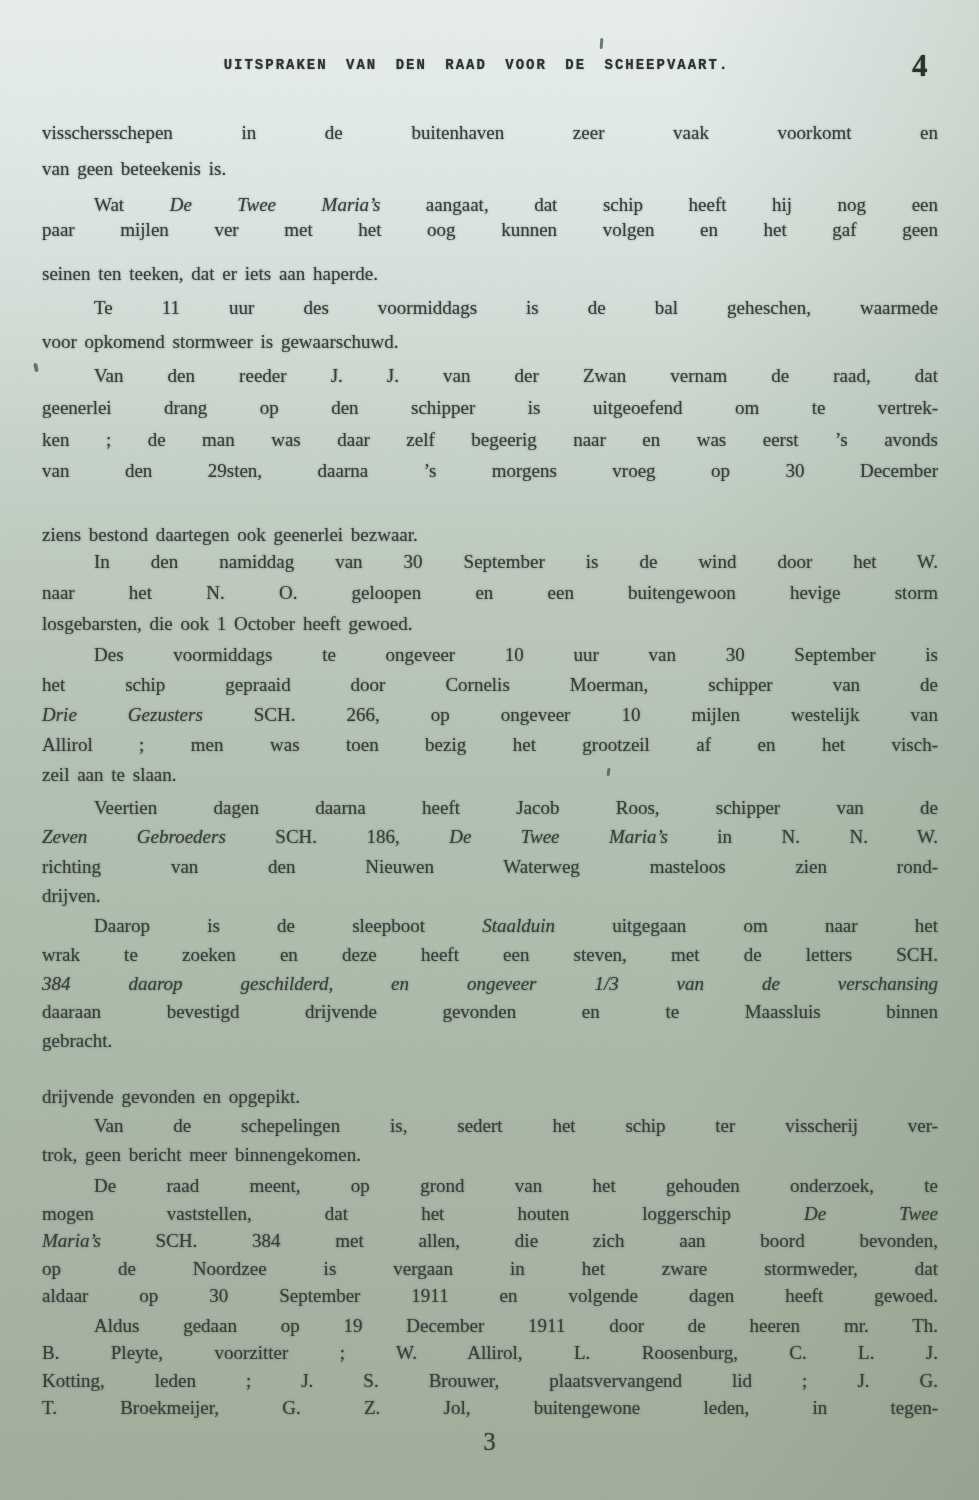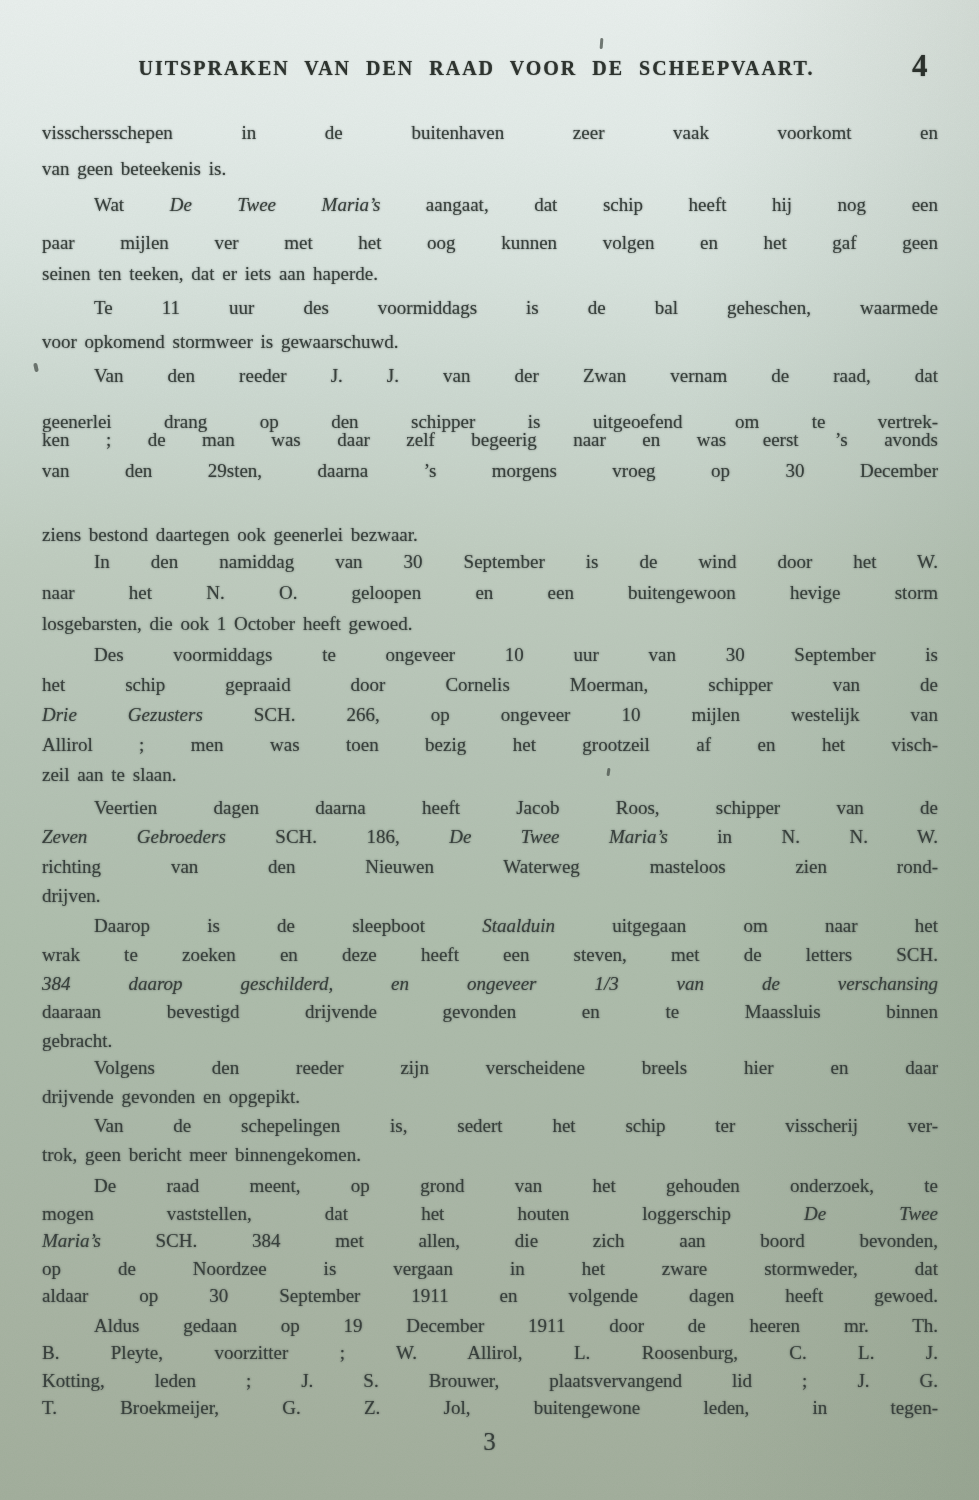--- a/index.html
+++ b/index.html
@@ -20,22 +20,22 @@
     position:absolute;left:0;right:0;height:34px;line-height:30px;
     font-size:19px;color:#39413d;
     text-shadow:0 0 1.6px rgba(57,65,61,0.62), 0 0 3px rgba(57,65,61,0.18);
     word-spacing:3px;white-space:nowrap;
   }
   .line.j{text-align:justify;text-align-last:justify;white-space:normal;}
   .line.ind{padding-left:52px;}
   .line em{font-style:italic;}
   .header-title{
     position:absolute;top:57px;left:0;right:26px;text-align:center;
-    font-size:20px;font-weight:bold;letter-spacing:2px;word-spacing:8px;
-    color:#2e342f;text-shadow:0 0 1.3px rgba(46,52,47,0.75);
+    font-size:14px;font-weight:bold;letter-spacing:2px;word-spacing:8px;
+    color:#2e342f;text-shadow:0 0 1.3px rgba(46,52,47,0.75);font-family:Liberation Mono, monospace;
   }
   .page-num-top{
     position:absolute;top:48px;left:912px;
     font-size:31px;font-weight:bold;color:#2b312c;
     text-shadow:0 0 1.6px rgba(43,49,44,0.6);
   }
   .page-num-bottom{
     position:absolute;top:1428px;left:0;width:979px;text-align:center;
     font-size:25px;color:#39413d;text-shadow:0 0 1.8px rgba(57,65,61,0.65);
   }
@@ -51,47 +51,46 @@
 <div id="page">
 
   <div class="header-title">UITSPRAKEN VAN DEN RAAD VOOR DE SCHEEPVAART.</div>
 
   <div class="page-num-top">4</div>
 
   <div id="text-body">
       <div class="line j" style="top: 118px;"><span>visschersschepen in de buitenhaven zeer vaak voorkomt en</span></div>
       <div class="line" style="top: 154px;"><span>van geen beteekenis is.</span></div>
       <div class="line j ind" style="top: 190px;"><span>Wat </span><em>De Twee Maria’s</em><span> aangaat, dat schip heeft hij nog een</span></div>
-      <div class="line j" style="top: 228px;"><span>paar mijlen ver met het oog kunnen volgen en het gaf geen</span></div>
+      <div class="line j" style="top: 215px;"><span>paar mijlen ver met het oog kunnen volgen en het gaf geen</span></div>
       <div class="line" style="top: 259px;"><span>seinen ten teeken, dat er iets aan haperde.</span></div>
       <div class="line j ind" style="top: 293px;"><span>Te 11 uur des voormiddags is de bal geheschen, waarmede</span></div>
       <div class="line" style="top: 327px;"><span>voor opkomend stormweer is gewaarschuwd.</span></div>
       <div class="line j ind" style="top: 361px;"><span>Van den reeder J. J. van der Zwan vernam de raad, dat</span></div>
-      <div class="line j" style="top: 393px; margin-top: 14px;"><span>geenerlei drang op den schipper is uitgeoefend om te vertrek-</span></div>
+      <div class="line j" style="top: 393px;"><span>geenerlei drang op den schipper is uitgeoefend om te vertrek-</span></div>
       <div class="line j" style="top: 425px;"><span>ken ; de man was daar zelf begeerig naar en was eerst ’s avonds</span></div>
       <div class="line j" style="top: 456px;"><span>van den 29sten, daarna ’s morgens vroeg op 30 December</span></div>
       <div class="line" style="top: 520px;"><span>ziens bestond daartegen ook geenerlei bezwaar.</span></div>
       <div class="line j ind" style="top: 547px;"><span>In den namiddag van 30 September is de wind door het W.</span></div>
       <div class="line j" style="top: 578px;"><span>naar het N. O. geloopen en een buitengewoon hevige storm</span></div>
       <div class="line" style="top: 609px;"><span>losgebarsten, die ook 1 October heeft gewoed.</span></div>
       <div class="line j ind" style="top: 640px;"><span>Des voormiddags te ongeveer 10 uur van 30 September is</span></div>
       <div class="line j" style="top: 670px;"><span>het schip gepraaid door Cornelis Moerman, schipper van de</span></div>
       <div class="line j" style="top: 700px;"><em>Drie Gezusters</em><span> SCH. 266, op ongeveer 10 mijlen westelijk van</span></div>
       <div class="line j" style="top: 730px;"><span>Allirol ; men was toen bezig het grootzeil af en het visch-</span></div>
       <div class="line" style="top: 760px;"><span>zeil aan te slaan.</span></div>
       <div class="line j ind" style="top: 793px;"><span>Veertien dagen daarna heeft Jacob Roos, schipper van de</span></div>
       <div class="line j" style="top: 822px;"><em>Zeven Gebroeders</em><span> SCH. 186, </span><em>De Twee Maria’s</em><span> in N. N. W.</span></div>
       <div class="line j" style="top: 852px;"><span>richting van den Nieuwen Waterweg masteloos zien rond-</span></div>
       <div class="line j ind" style="top: 911px;"><span>Daarop is de sleepboot </span><em>Staalduin</em><span> uitgegaan om naar het</span></div>
       <div class="line" style="top: 881px;"><span>drijven.</span></div>
       <div class="line j" style="top: 940px;"><span>wrak te zoeken en deze heeft een steven, met de letters SCH.</span></div>
       <div class="line j" style="top: 969px; font-style: italic;"><span>384 daarop geschilderd, en ongeveer 1/3 van de verschansing</span></div>
       <div class="line j" style="top: 997px;"><span>daaraan bevestigd drijvende gevonden en te Maassluis binnen</span></div>
       <div class="line" style="top: 1026px;"><span>gebracht.</span></div>
-      <div class="line j ind" style="top: 1053px;"><span>Volgens den reeder zijn verscheidene breels hier en daar</span></div>
       <div class="line" style="top: 1082px;"><span>drijvende gevonden en opgepikt.</span></div>
       <div class="line j ind" style="top: 1111px;"><span>Van de schepelingen is, sedert het schip ter visscherij ver-</span></div>
       <div class="line" style="top: 1140px;"><span>trok, geen bericht meer binnengekomen.</span></div>
       <div class="line j ind" style="top: 1171px;"><span>De raad meent, op grond van het gehouden onderzoek, te</span></div>
       <div class="line j" style="top: 1199px;"><span>mogen vaststellen, dat het houten loggerschip </span><em>De Twee</em></div>
       <div class="line j" style="top: 1226px;"><em>Maria’s</em><span> SCH. 384 met allen, die zich aan boord bevonden,</span></div>
       <div class="line j" style="top: 1254px;"><span>op de Noordzee is vergaan in het zware stormweder, dat</span></div>
       <div class="line j" style="top: 1281px;"><span>aldaar op 30 September 1911 en volgende dagen heeft gewoed.</span></div>
       <div class="line j ind" style="top: 1311px;"><span>Aldus gedaan op 19 December 1911 door de heeren mr. Th.</span></div>
       <div class="line j" style="top: 1338px;"><span>B. Pleyte, voorzitter ; W. Allirol, L. Roosenburg, C. L. J.</span></div>

